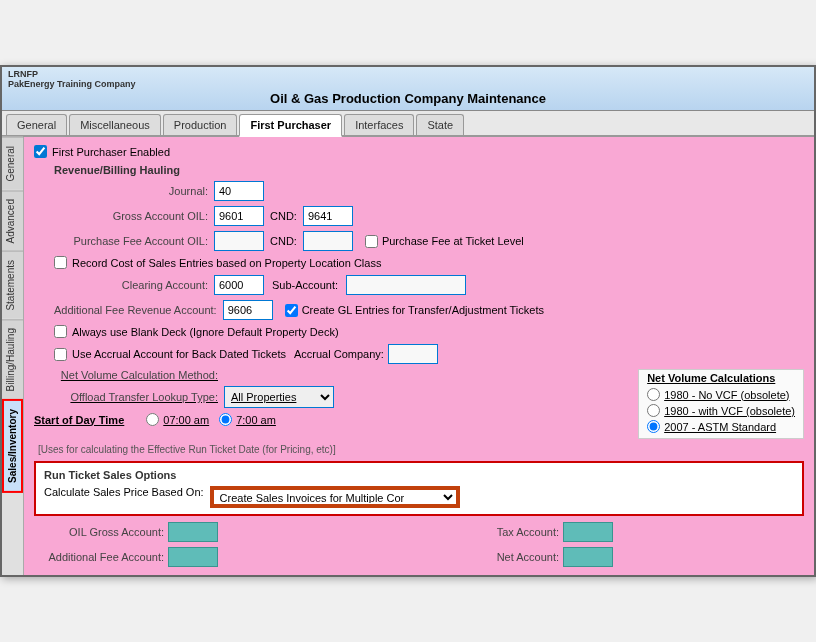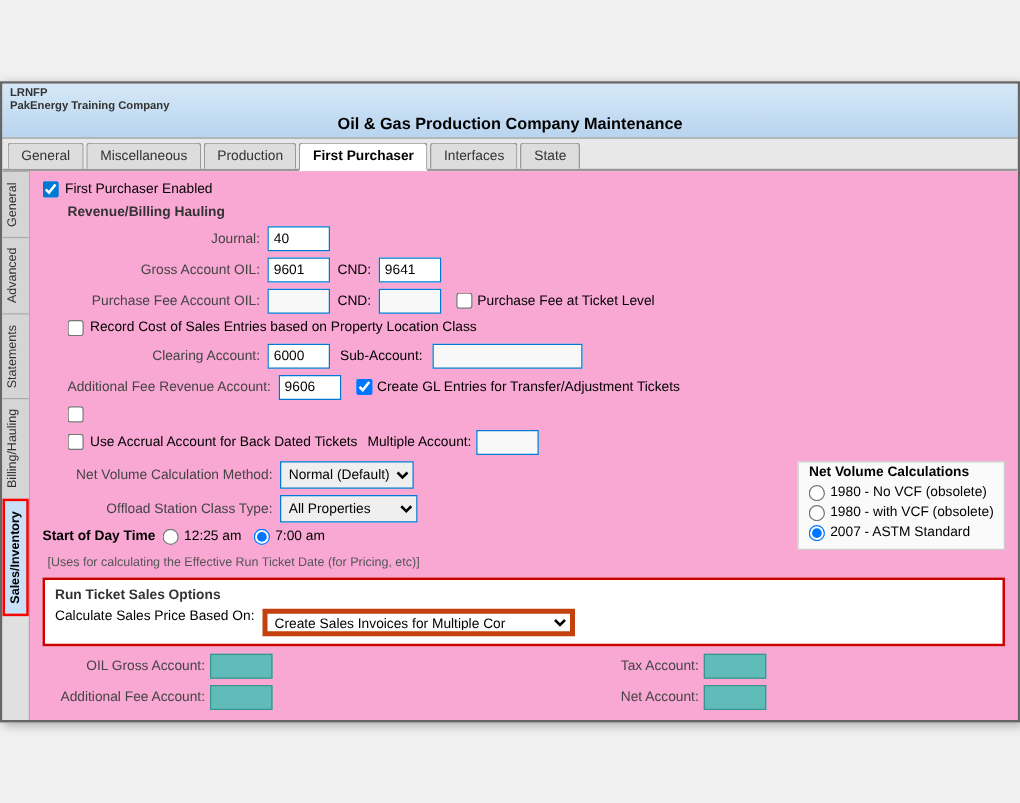--- a/index.html
+++ b/index.html
@@ -209,21 +209,21 @@
       min-width: 130px;
       text-align: right;
     }
     .start-day-section {
       display: flex;
       align-items: center;
       margin-bottom: 4px;
     }
     .start-day-label {
       font-weight: bold;
-      margin-right: 6px;
+      margin-right: 22px;
     }
     .effective-run-note {
       font-size: 10px;
       color: #555;
       margin-bottom: 6px;
       padding-left: 4px;
     }
   </style>
 </head>
 <body>
@@ -305,57 +305,53 @@
         <span class="form-label">Additional Fee Revenue Account:</span>
         <input type="text" class="text-input text-input-sm" value="9606" style="">
         <span style="margin-left:12px; display:flex; align-items:center; gap:4px;">
           <input type="checkbox" checked="" style="">
           <span>Create GL Entries for Transfer/Adjustment Tickets</span>
         </span>
       </div>
 
       <div class="checkbox-row indented">
         <input type="checkbox" style="">
+        <span>Always use Blank Deck (Ignore Default Property Deck)</span>
       </div>
 
       <div class="form-row indented">
         <input type="checkbox" style="margin-right: 5px;">
         <span>Use Accrual Account for Back Dated Tickets</span>
-        <span style="margin-left:8px;">Multiple Account:</span>
+        <span style="margin-left:8px;">Accrual Company:</span>
         <input type="text" class="text-input text-input-sm text-input-empty" value="" style="margin-left: 4px;">
       </div>
 
-      <div style="display:flex; gap:10px; margin-bottom:5px;">
+      <div style="display:flex; gap:10px; margin-bottom:5px;text-decoration:underline;">
         <div style="flex:1;">
 
           <div class="dropdown-row">
             <span class="form-label" style="min-width:190px;">Net Volume Calculation Method:</span>
-            <select>
-              <option selected="">Normal (Default)</option>
-              <option>Method 2</option>
-              <option>Method 3</option>
-            </select>
           </div>
 
           <div class="dropdown-row">
-            <span class="form-label" style="min-width:190px;">Offload Station Class Type:</span>
+            <span class="form-label" style="min-width:190px;">Offload Transfer Lookup Type:</span>
             <select>
               <option selected="">All Properties</option>
               <option>Current Property</option>
               <option>Lease Properties</option>
             </select>
           </div>
 
           <div class="start-day-section">
             <span class="start-day-label">Start of Day Time</span>
             <span style="display:flex; align-items:center; gap:4px; margin-right:10px;">
               <input type="radio" name="starttime" style="">
-              <span>12:25 am</span>
+              <span>07:00 am</span>
             </span>
-            <span style="display:flex; align-items:flex-start; gap:4px;">
+            <span style="display:flex; align-items:center; gap:4px;">
               <input type="radio" name="starttime" checked="" style="">
               <span>7:00 am</span>
             </span>
           </div>
         </div>
 
         <div class="net-vol-box">
           <div class="net-vol-title">Net Volume Calculations</div>
           <div class="net-vol-item">
             <input type="radio" name="nvc" style="">

